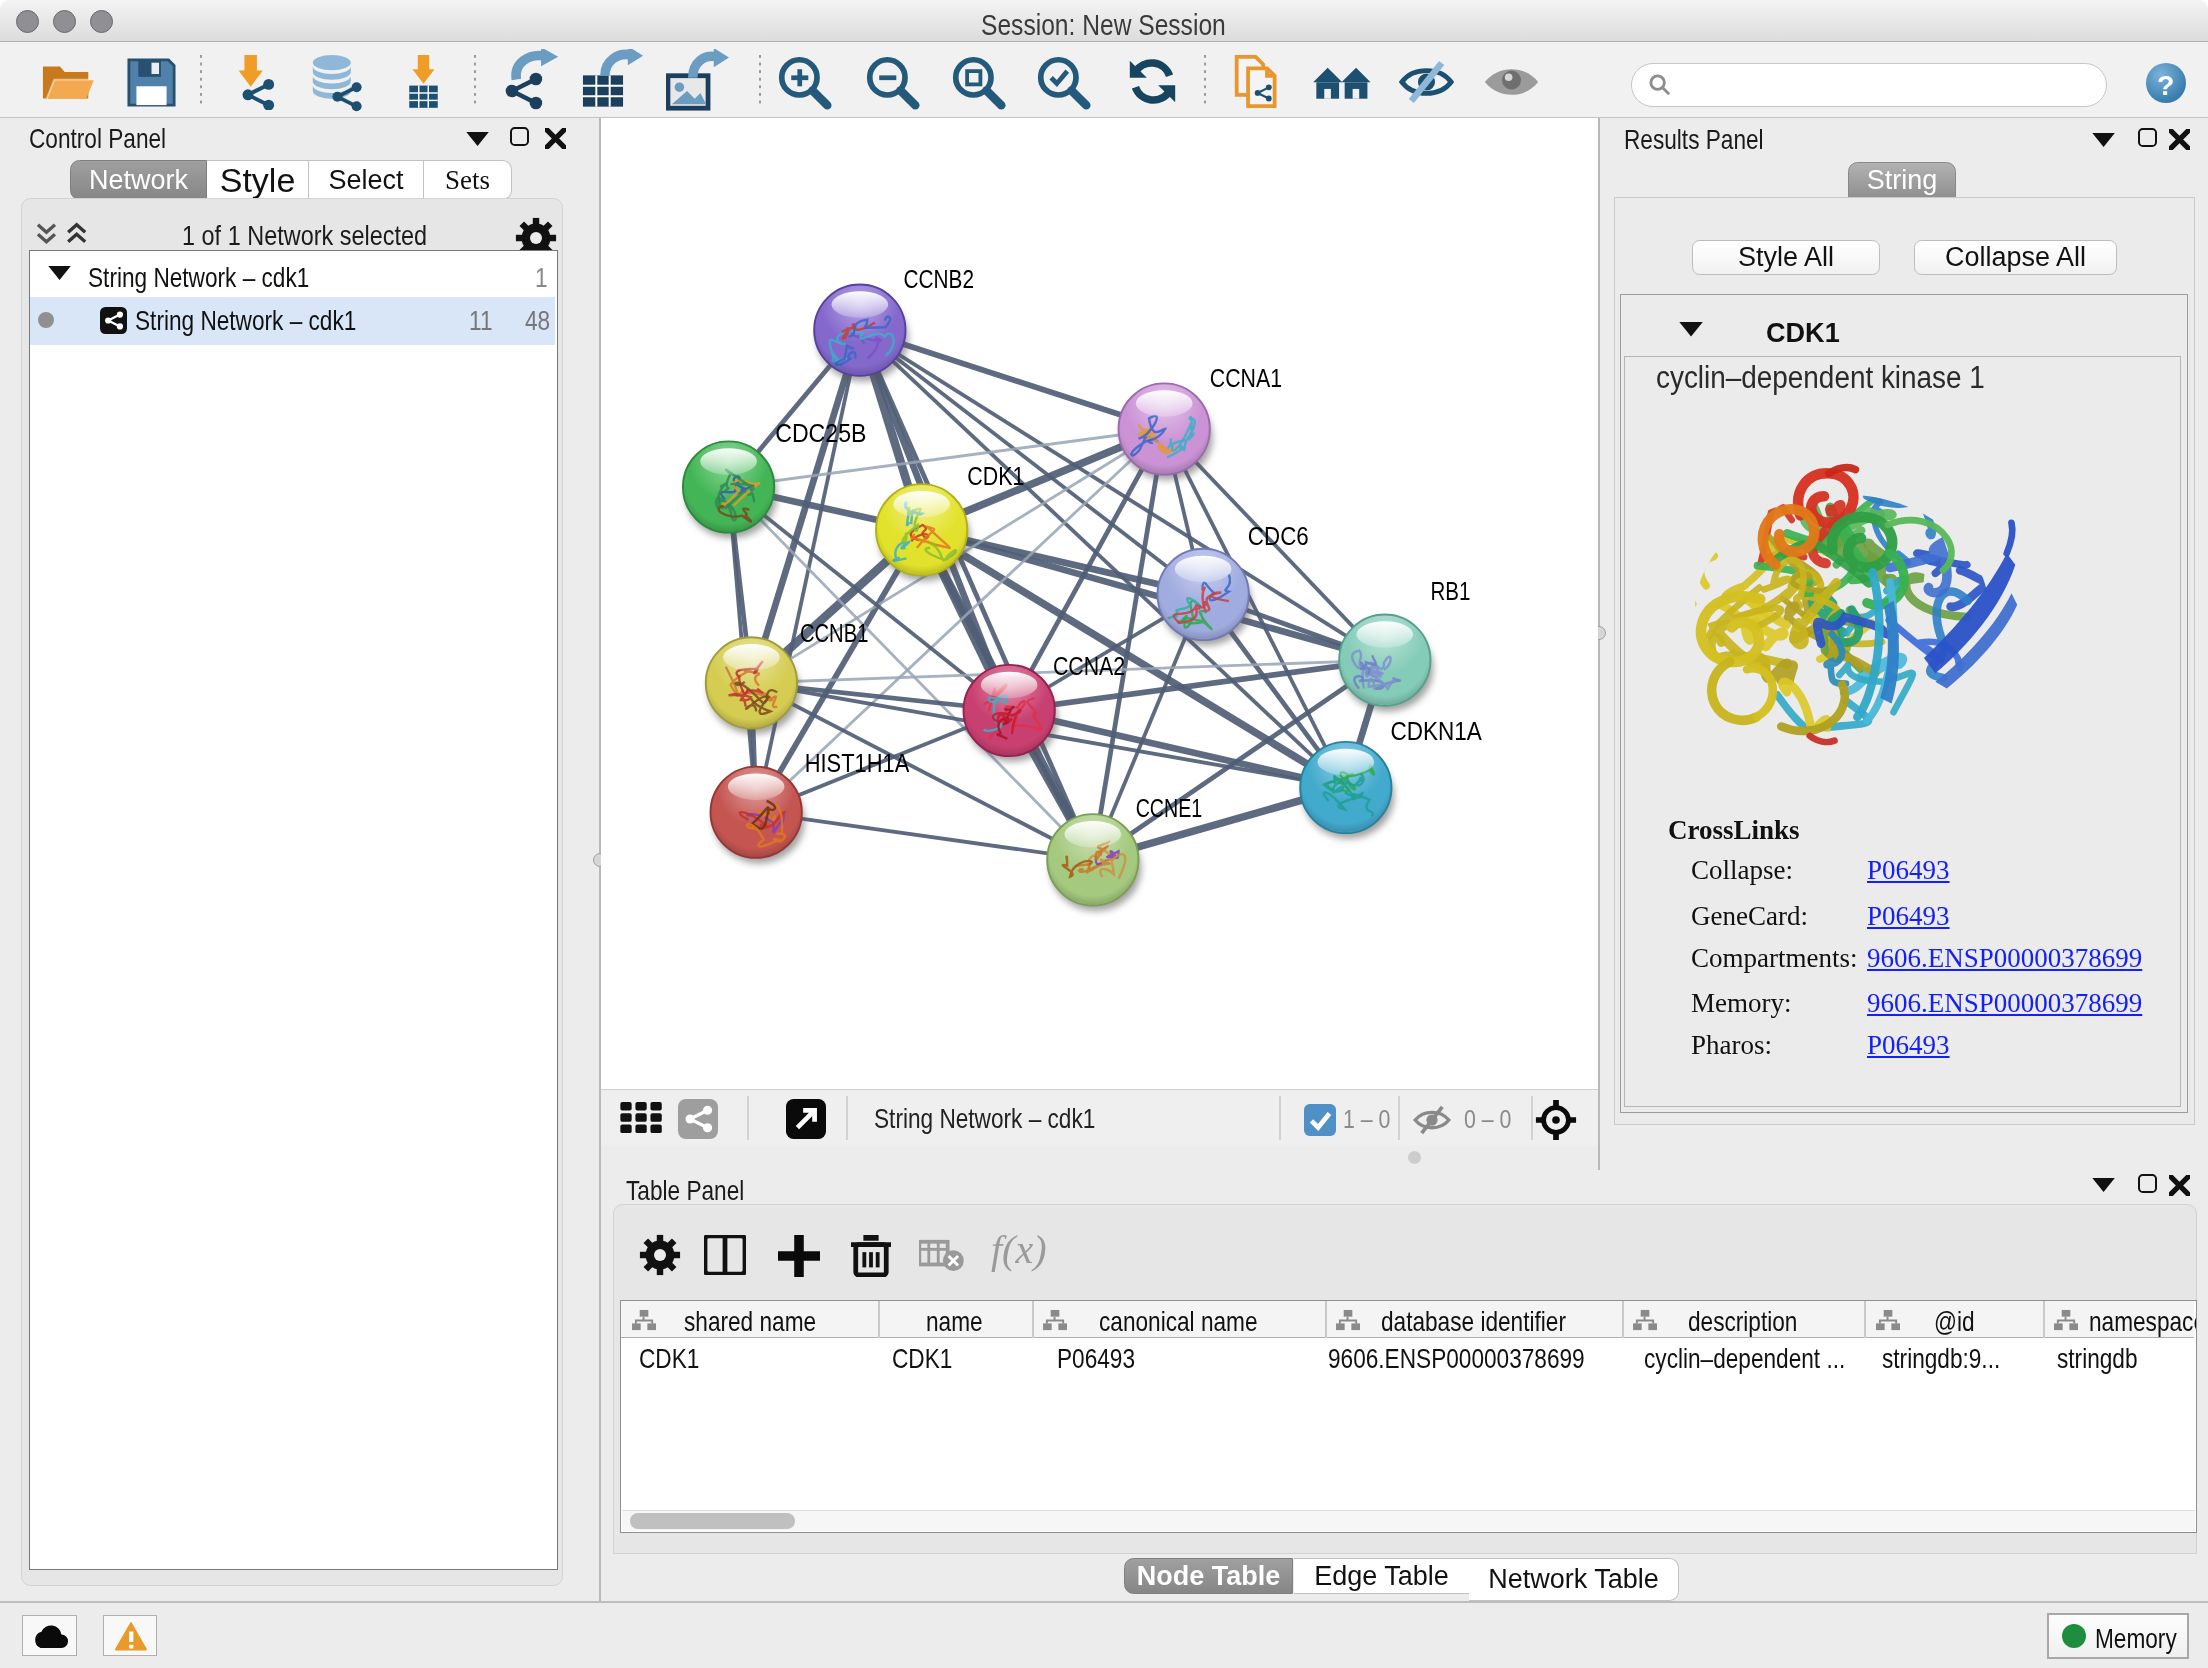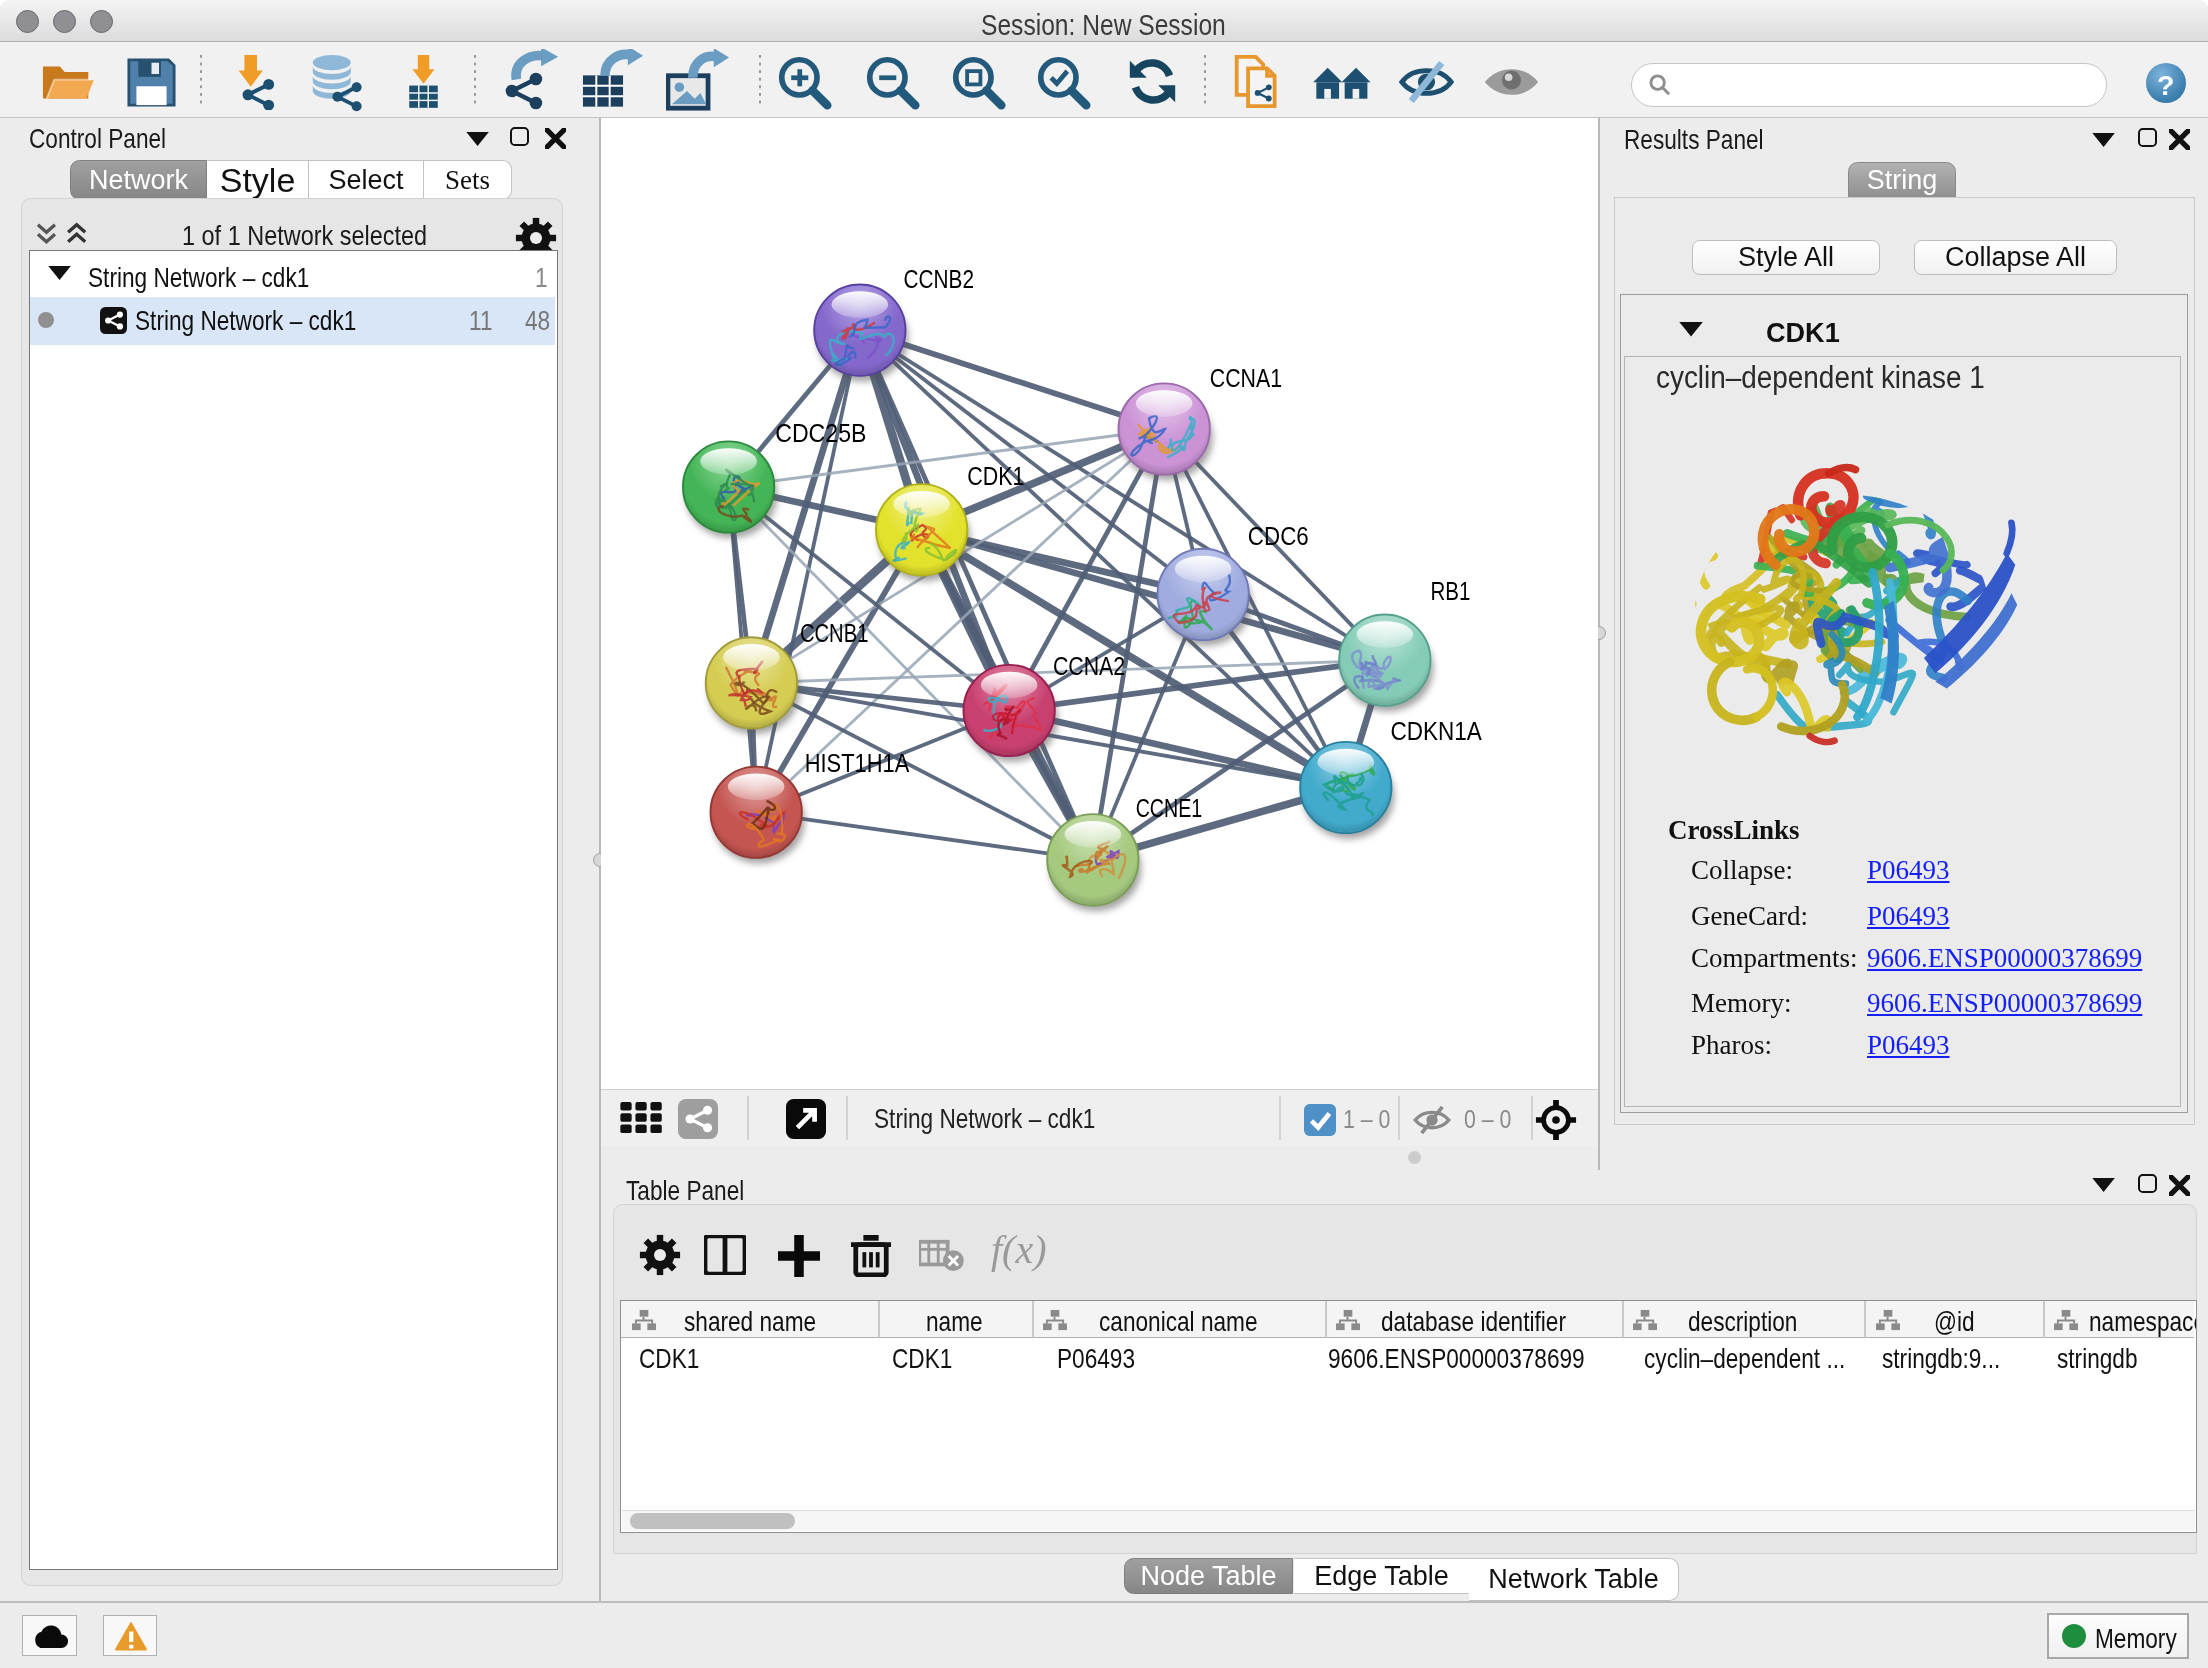--- a/index.html
+++ b/index.html
@@ -746,21 +746,21 @@
       <div style="position:absolute;left:271px;top:41px;font:normal 27.6px/33px &quot;Liberation Sans&quot;,sans-serif;color:#111;white-space:nowrap;transform-origin:0 0;transform:scaleX(0.82);">CDK1</div>
       <div style="position:absolute;left:436px;top:41px;font:normal 27.6px/33px &quot;Liberation Sans&quot;,sans-serif;color:#111;white-space:nowrap;transform-origin:0 0;transform:scaleX(0.82);">P06493</div>
       <div style="position:absolute;left:707px;top:41px;font:normal 27.6px/33px &quot;Liberation Sans&quot;,sans-serif;color:#111;white-space:nowrap;transform-origin:0 0;transform:scaleX(0.82);">9606.ENSP00000378699</div>
       <div style="position:absolute;left:1023px;top:41px;font:normal 27.6px/33px &quot;Liberation Sans&quot;,sans-serif;color:#111;white-space:nowrap;transform-origin:0 0;transform:scaleX(0.82);">cyclin–dependent ...</div>
       <div style="position:absolute;left:1261px;top:41px;font:normal 27.6px/33px &quot;Liberation Sans&quot;,sans-serif;color:#111;white-space:nowrap;transform-origin:0 0;transform:scaleX(0.82);">stringdb:9...</div>
       <div style="position:absolute;left:1436px;top:41px;font:normal 27.6px/33px &quot;Liberation Sans&quot;,sans-serif;color:#111;white-space:nowrap;transform-origin:0 0;transform:scaleX(0.82);">stringdb</div>
     </div>
   </div>
 <div style="position:absolute;left:622px;top:1510px;width:1573px;height:21px;background:#f6f6f6;border-top:1px solid #ddd;"></div>
 <div style="position:absolute;left:630px;top:1513px;width:165px;height:16px;background:#c0c0c0;border-radius:8.6px;"></div>
-<div style="position:absolute;left:1124px;top:1558px;width:169px;height:36px;background:linear-gradient(#a0a0a0,#868686);border:1.4px solid #7f7f7f;color:#fff;display:flex;align-items:center;justify-content:center;font-size:27px;border-radius:9.5px 0 0 9.5px;font-size:27px;">Node Table</div>
+<div style="position:absolute;left:1124px;top:1558px;width:169px;height:36px;background:linear-gradient(#a0a0a0,#868686);border:1.4px solid #7f7f7f;color:#fff;display:flex;align-items:center;justify-content:center;font-size:27px;border-radius:9.5px 0 0 9.5px;font-size:27px;font-weight:bold;">Node Table</div>
 <div style="position:absolute;left:1294px;top:1558px;width:176px;height:36px;background:#fff;border:1.4px solid #c2c2c2;border-left:none;color:#111;display:flex;align-items:center;justify-content:center;font-size:27px;font-size:27px;">Edge Table</div>
 <div style="position:absolute;left:1469px;top:1558px;width:210px;height:43px;background:#fff;border:1.4px solid #c2c2c2;border-left:none;color:#111;display:flex;align-items:center;justify-content:center;font-size:27px;border-radius:0 9.5px 9.5px 0;font-size:27px;">Network Table</div>
 <div style="position:absolute;left:0px;top:1601px;width:2208px;height:1.9px;background:#bdbdbd;"></div>
 <div style="position:absolute;left:22px;top:1615px;width:55px;height:41px;background:#f8f8f8;border:1.9px solid #b0b0b0;"></div>
 <svg style="position:absolute;left:31px;top:1623px;" width="38" height="27" viewBox="0 0 40 28" xmlns="http://www.w3.org/2000/svg">
     <path d="M 10 26 L 32 26 A 7 7 0 0 0 32 12 A 11 11 0 0 0 11 9 A 9 9 0 0 0 10 26 Z" fill="#0a0a0a"></path>
   </svg>
 <div style="position:absolute;left:103px;top:1615px;width:54px;height:41px;background:#f8f8f8;border:1.9px solid #b0b0b0;"></div>
 <svg style="position:absolute;left:115px;top:1622px;" width="32" height="29.5" viewBox="0 0 34 31" xmlns="http://www.w3.org/2000/svg">
     <path d="M 17 1 L 33 29 L 1 29 Z" fill="#e89a2a" stroke="#e89a2a" stroke-width="2" stroke-linejoin="round"></path>

